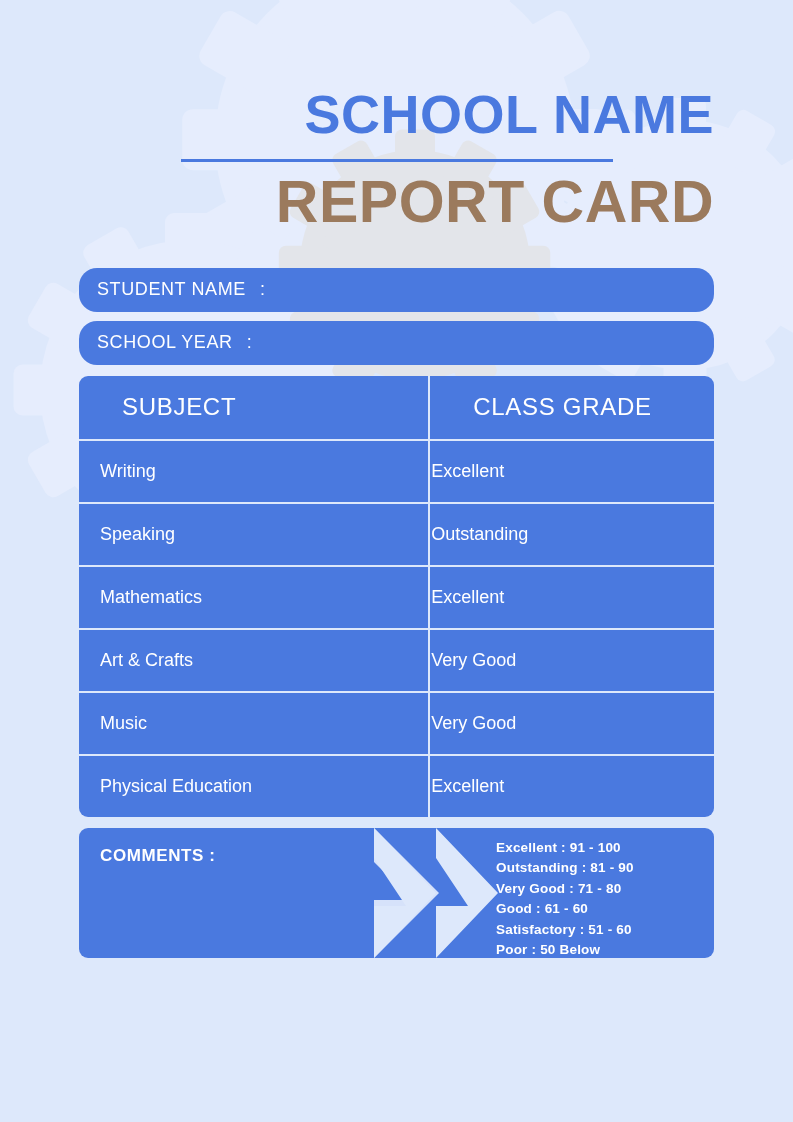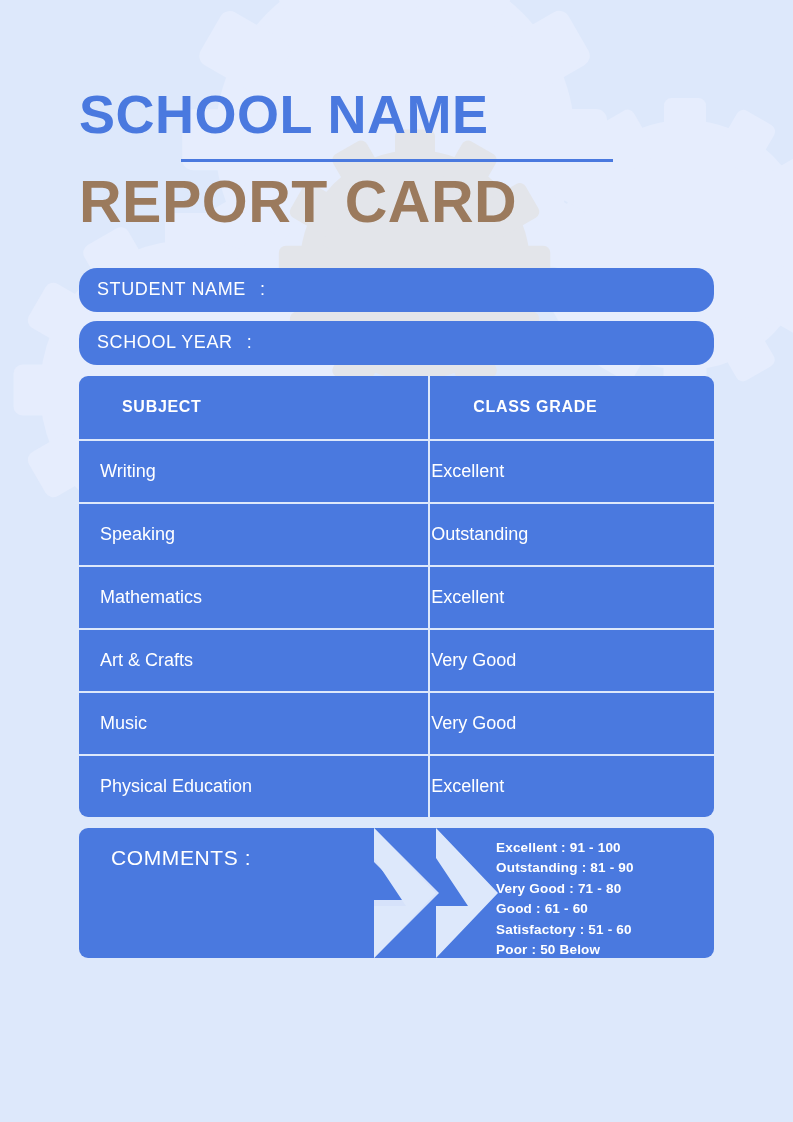--- a/index.html
+++ b/index.html
@@ -50,21 +50,21 @@
   
   .page {
     position: absolute;
     inset: 0;
     padding: 0 79px;
     box-sizing: border-box;
   }
 
   .titles {
     padding-top: 86px;
-    text-align: left;
+    text-align: right;
   }
   .school-name {
     font-size: 54px;
     font-weight: bold;
     color: #4a79df;
     letter-spacing: 0.5px;
     line-height: 1.05;
   }
   .title-rule {
     width: 432px;
@@ -115,23 +115,23 @@
     border-spacing: 0;
     table-layout: fixed;
   }
   .grades-table th, .grades-table td {
     background: #4a79df;
     color: #ffffff;
     height: 63px;
     box-sizing: border-box;
   }
   .grades-table th {
-    font-size: 16px;
+    font-size: 24px;
     letter-spacing: 0.7px;
-    font-weight: bold;
+    font-weight: normal;
     padding-left: 43px;
   }
   .grades-table td {
     font-size: 18px;
     font-weight: normal;
   }
   .col-subject { width: 55%; text-align: left; padding-left: 21px; }
   .col-grade { width: 45%; text-align: left; }
   .grades-table thead th:first-child { border-top-left-radius: 9px; }
   .grades-table thead th:last-child { border-top-right-radius: 9px; }
@@ -149,24 +149,24 @@
     position: relative;
     margin-top: 11px;
     background: #4a79df;
     border-radius: 9px;
     height: 130px;
     color: #ffffff;
     overflow: hidden;
   }
   .comments-label {
     position: absolute;
-    left: 32px;
+    left: 21px;
     top: 18px;
-    font-size: 21px;
-    font-weight: normal;
+    font-size: 17px;
+    font-weight: bold;
     letter-spacing: 0.6px;
   }
   .chevrons {
     position: absolute;
     left: 285px;
     top: 0;
     height: 130px;
     width: 160px;
   }
   .legend {

